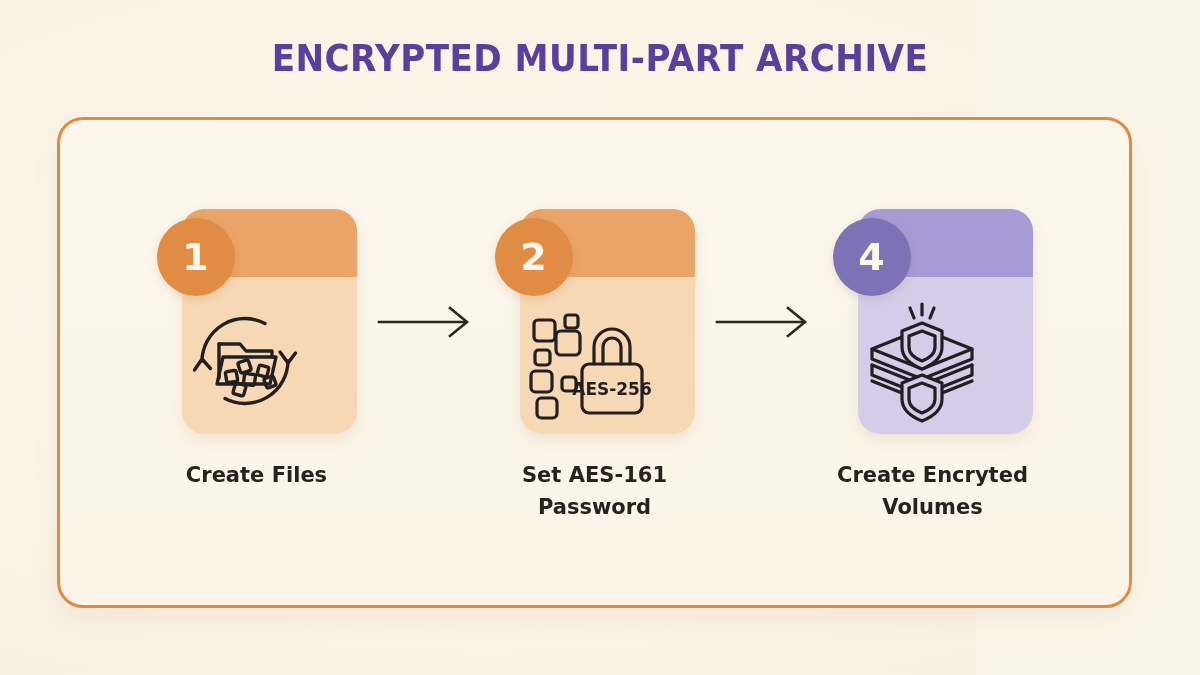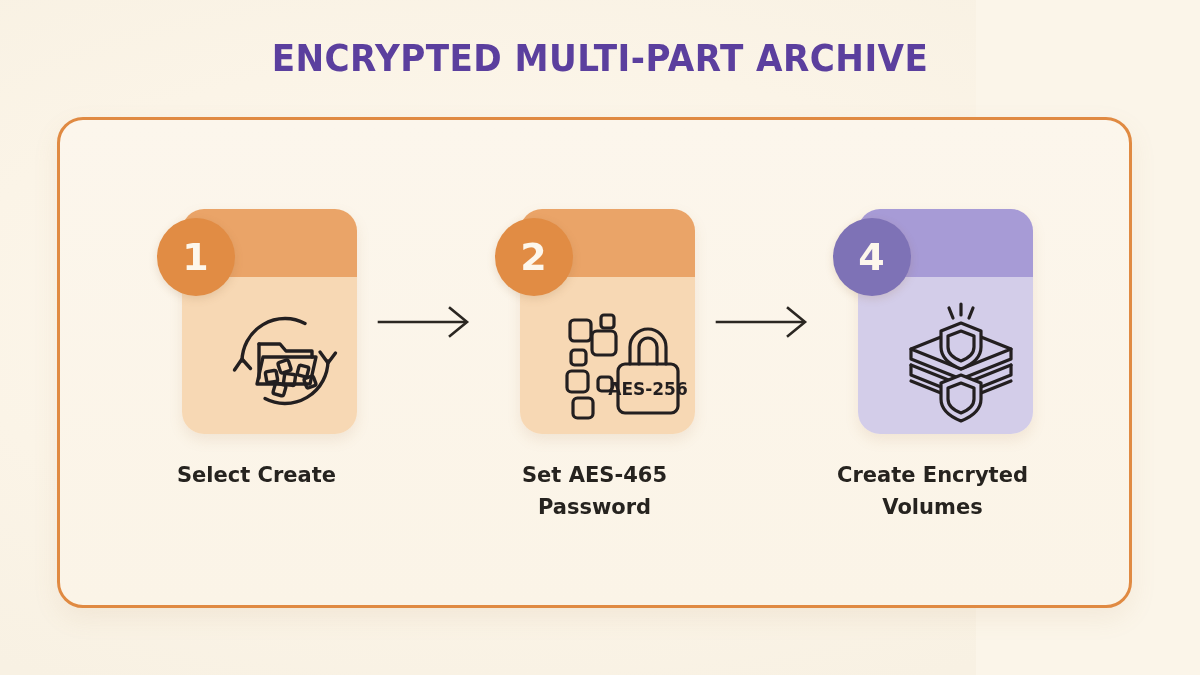--- a/index.html
+++ b/index.html
@@ -128,23 +128,22 @@
   .badge.purple { background: #7e72b6; }
 
   .icon-slot {
     position: absolute;
     left: 25px;
     top: 78px;
     width: 175px;
     height: 147px;
     display: flex;
     align-items: center;
-    justify-content: center;
+    justify-content: flex-start;
     z-index: 2;
-    margin-left: 16px;
   }
 
   .caption {
     margin-top: 26px;
     text-align: center;
     font-family: "DejaVu Sans", sans-serif;
     font-size: 21px;
     font-weight: 700;
     line-height: 1.5;
     color: #26231f;
@@ -193,21 +192,21 @@
 
             <rect x="57" y="63" width="11" height="11" rx="2" transform="rotate(-18 62.5 68.5)"></rect>
             <rect x="76" y="68" width="10" height="10" rx="2" transform="rotate(14 81 73)"></rect>
             <rect x="44" y="73" width="11" height="11" rx="2" transform="rotate(-10 49.5 78.5)"></rect>
             <rect x="62" y="76" width="11" height="11" rx="2" transform="rotate(8 67.5 81.5)"></rect>
             <rect x="83" y="79" width="10" height="10" rx="2" transform="rotate(-20 88 84)"></rect>
             <rect x="52" y="86" width="11" height="11" rx="2" transform="rotate(16 57.5 91.5)"></rect>
           </svg>
         </div>
       </div>
-      <div class="caption">Select Create</div>
+      <div class="caption">Create Files</div>
     </div>
 
     <div class="arrow">
       <svg width="98" height="34" viewBox="0 0 98 34" fill="none" stroke="#2b2722" stroke-width="2.6" stroke-linecap="square" stroke-linejoin="miter">
         <line x1="2" y1="17" x2="88" y2="17"></line>
         <polyline points="73,3 90,17 73,31" fill="none"></polyline>
       </svg>
     </div>
 
     <div class="step">
@@ -230,21 +229,21 @@
 
             <path d="M74 66 L74 49 A18 18 0 0 1 110 49 L110 66"></path>
             <path d="M83 66 L83 49 A9 9 0 0 1 101 49 L101 66"></path>
 
             <rect x="62" y="66" width="60" height="49" rx="7"></rect>
 
             <text x="92" y="97" font-family="&quot;DejaVu Sans&quot;, sans-serif" font-size="17" font-weight="700" fill="#231f20" stroke="none" text-anchor="middle">AES-256</text>
           </svg>
         </div>
       </div>
-      <div class="caption">Set AES-465
+      <div class="caption">Set AES-161
 Password</div>
     </div>
 
     <div class="arrow">
       <svg width="98" height="34" viewBox="0 0 98 34" fill="none" stroke="#2b2722" stroke-width="2.6" stroke-linecap="square" stroke-linejoin="miter">
         <line x1="2" y1="17" x2="88" y2="17"></line>
         <polyline points="73,3 90,17 73,31" fill="none"></polyline>
       </svg>
     </div>
 

